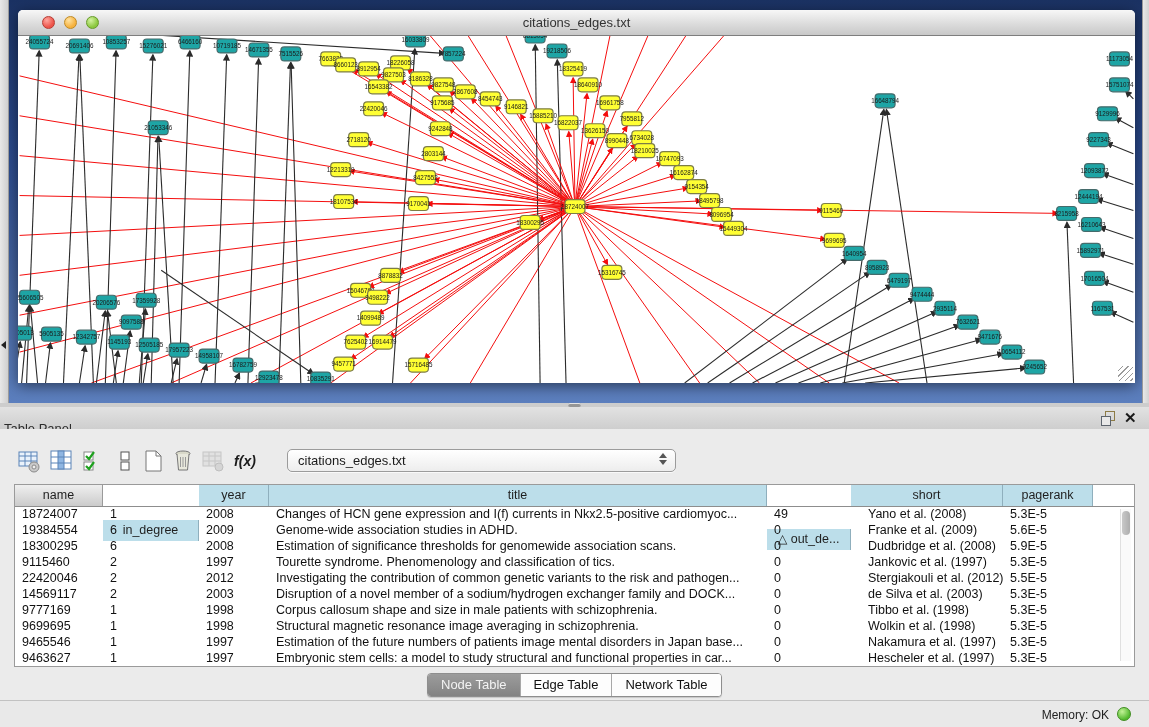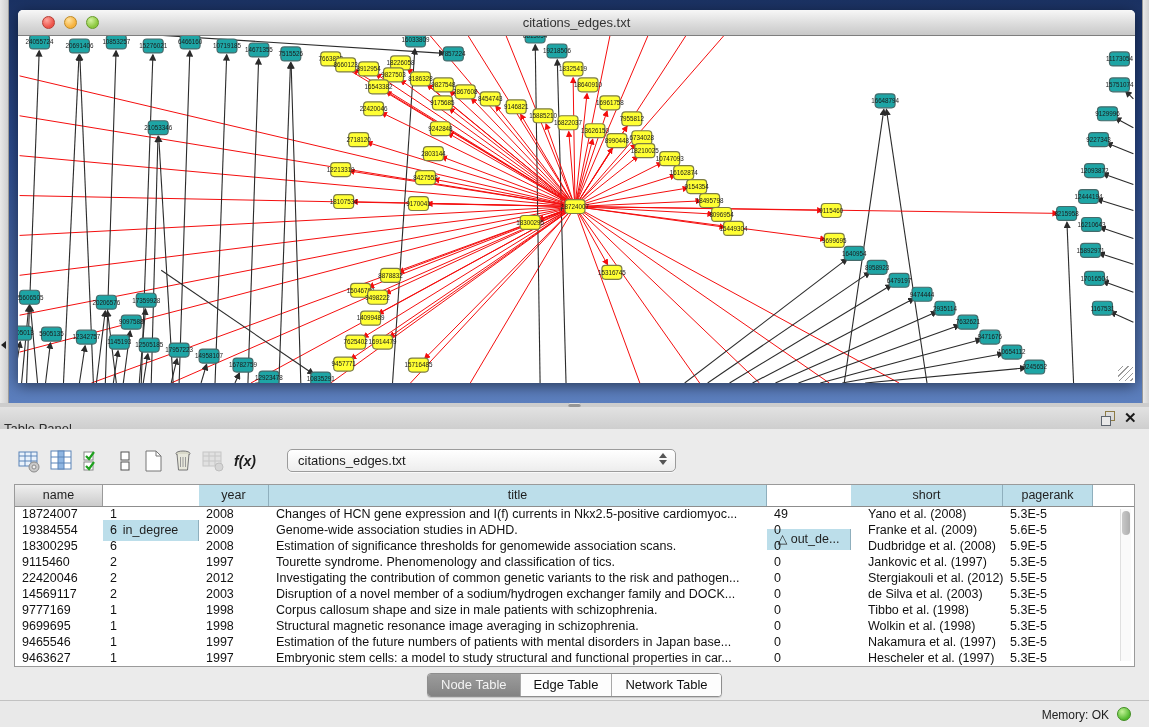--- a/index.html
+++ b/index.html
@@ -787,21 +787,21 @@
           <div class="tcell" style="width: 70px;">1998</div>
           <div class="tcell" style="width: 498px;">Structural magnetic resonance image averaging in schizophrenia.</div>
           <div class="tcell" style="width: 84px;">0</div>
           <div class="tcell" style="width: 152px; padding-left: 17px;">Wolkin et al. (1998)</div>
           <div class="tcell" style="width: 90px;">5.3E-5</div>
         </div>
         <div class="trow">
           <div class="tcell" style="width: 88px;">9465546</div>
           <div class="tcell" style="width: 96px;">1</div>
           <div class="tcell" style="width: 70px;">1997</div>
-          <div class="tcell" style="width: 498px;">Estimation of the future numbers of patients with mental disorders in Japan base...</div>
+          <div class="tcell" style="width: 498px;">Estimation of the future numbers of patients image mental disorders in Japan base...</div>
           <div class="tcell" style="width: 84px;">0</div>
           <div class="tcell" style="width: 152px; padding-left: 17px;">Nakamura et al. (1997)</div>
           <div class="tcell" style="width: 90px;">5.3E-5</div>
         </div>
         <div class="trow">
           <div class="tcell" style="width: 88px;">9463627</div>
           <div class="tcell" style="width: 96px;">1</div>
           <div class="tcell" style="width: 70px;">1997</div>
           <div class="tcell" style="width: 498px;">Embryonic stem cells: a model to study structural and functional properties in car...</div>
           <div class="tcell" style="width: 84px;">0</div>

